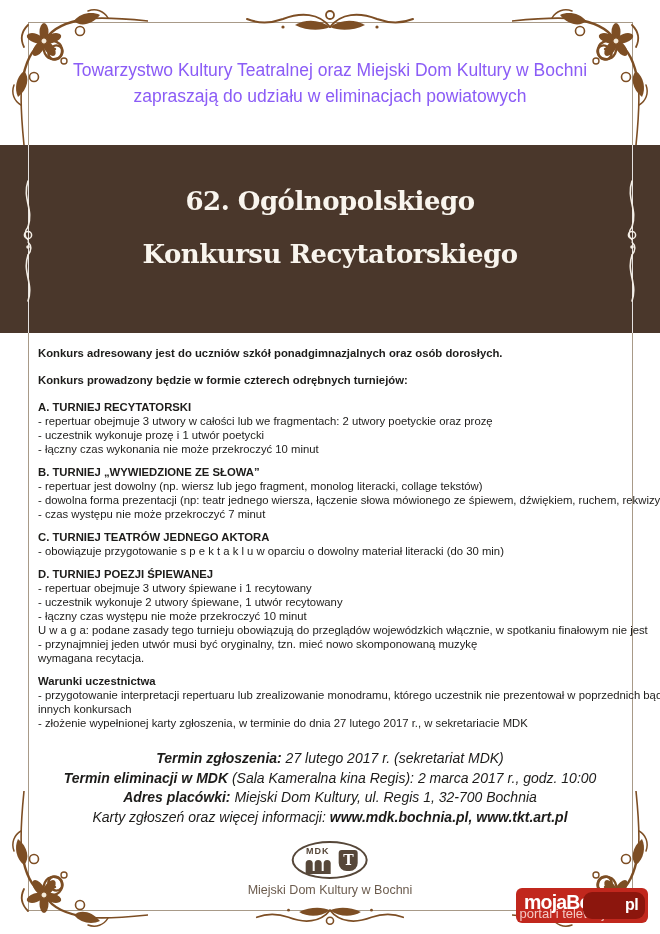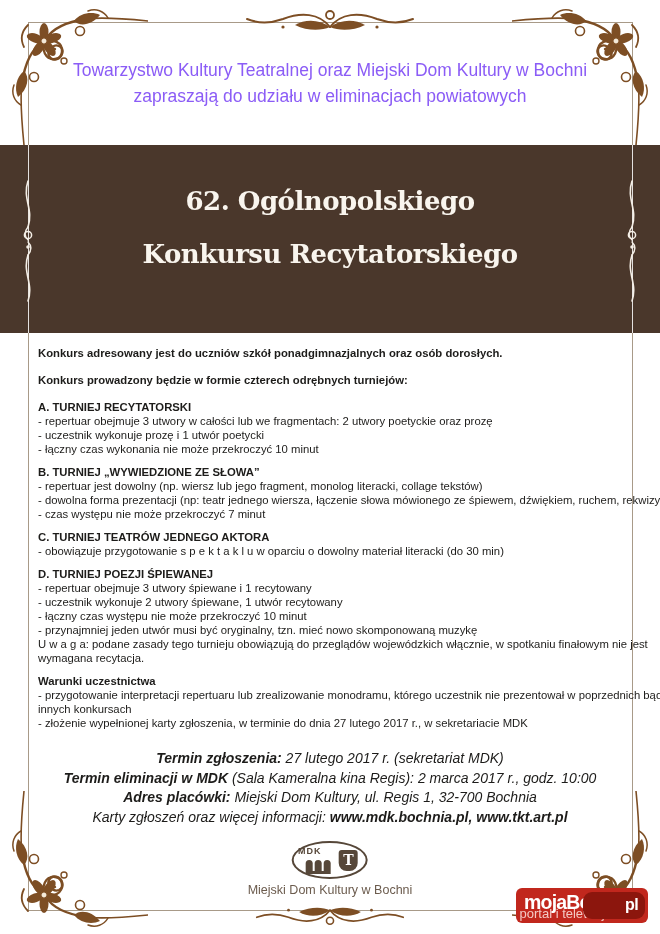--- a/index.html
+++ b/index.html
@@ -53,21 +53,21 @@
     font-size:14px; line-height:19.5px; z-index:2;
   }
   .finfo div{white-space:nowrap;font-style:italic;}
   .finfo b{font-weight:700;}
   
   .mdk{position:absolute; left:50%; top:841px; transform:translateX(-50%); z-index:3; text-align:center;}
   .mdk-oval{
     position:relative; width:76px; height:38px; margin:0 auto;
     border:2px solid #564739; border-radius:50%; background:#fff; box-sizing:border-box;
   }
-  .mdk-abbr{position:absolute; top:3px; left:4px; font-weight:700; font-size:9px; letter-spacing:1px; color:#564739;}
+  .mdk-abbr{position:absolute; top:3px; left:12px; font-weight:700; font-size:9px; letter-spacing:1px; color:#564739;}
   .mdk-town{position:absolute; left:12px; bottom:6px; display:flex; gap:2px;}
   .mdk-town span{display:block; width:7px; height:11px; background:#564739; border-radius:3.5px 3.5px 0 0;}
   .mdk-strip{position:absolute; left:12px; bottom:3px; width:25px; height:3px; background:#564739;}
   .mdk-shield{
     position:absolute; right:8px; top:7px; width:19px; height:21px; background:#564739;
     border-radius:3px 3px 8px 8px; color:#fff; font-family:"DejaVu Serif",serif;
     font-weight:700; font-size:14px; line-height:20px; text-align:center;
   }
   .mdk-caption{margin-top:4px; font-size:12.5px; color:#6b5b4d; white-space:nowrap;}
   
@@ -207,22 +207,22 @@
     <div class="section">
       <div class="sec-head">C. TURNIEJ TEATRÓW JEDNEGO AKTORA</div>
       <div class="sec-line">- obowiązuje przygotowanie s p e k t a k l u  w oparciu o dowolny materiał literacki (do 30 min)</div>
     </div>
 
     <div class="section">
       <div class="sec-head">D. TURNIEJ POEZJI ŚPIEWANEJ</div>
       <div class="sec-line">- repertuar obejmuje 3 utwory śpiewane i 1 recytowany</div>
       <div class="sec-line">- uczestnik wykonuje 2 utwory śpiewane, 1 utwór recytowany</div>
       <div class="sec-line">- łączny czas występu nie może przekroczyć 10 minut</div>
+      <div class="sec-line">U w a g a: podane zasady tego turnieju obowiązują do przeglądów wojewódzkich włącznie, w spotkaniu finałowym nie jest</div>
       <div class="sec-line">- przynajmniej jeden utwór musi być oryginalny, tzn. mieć nowo skomponowaną muzykę</div>
-      <div class="sec-line">U w a g a: podane zasady tego turnieju obowiązują do przeglądów wojewódzkich włącznie, w spotkaniu finałowym nie jest</div>
       <div class="sec-line">wymagana recytacja.</div>
     </div>
 
     <div class="section">
       <div class="sec-head">Warunki uczestnictwa</div>
       <div class="sec-line">- przygotowanie interpretacji repertuaru lub zrealizowanie monodramu, którego uczestnik nie prezentował w poprzednich bądź</div>
       <div class="sec-line">innych konkursach</div>
       <div class="sec-line">- złożenie wypełnionej karty zgłoszenia, w terminie do dnia 27 lutego 2017 r., w sekretariacie MDK</div>
     </div>
   </div>

